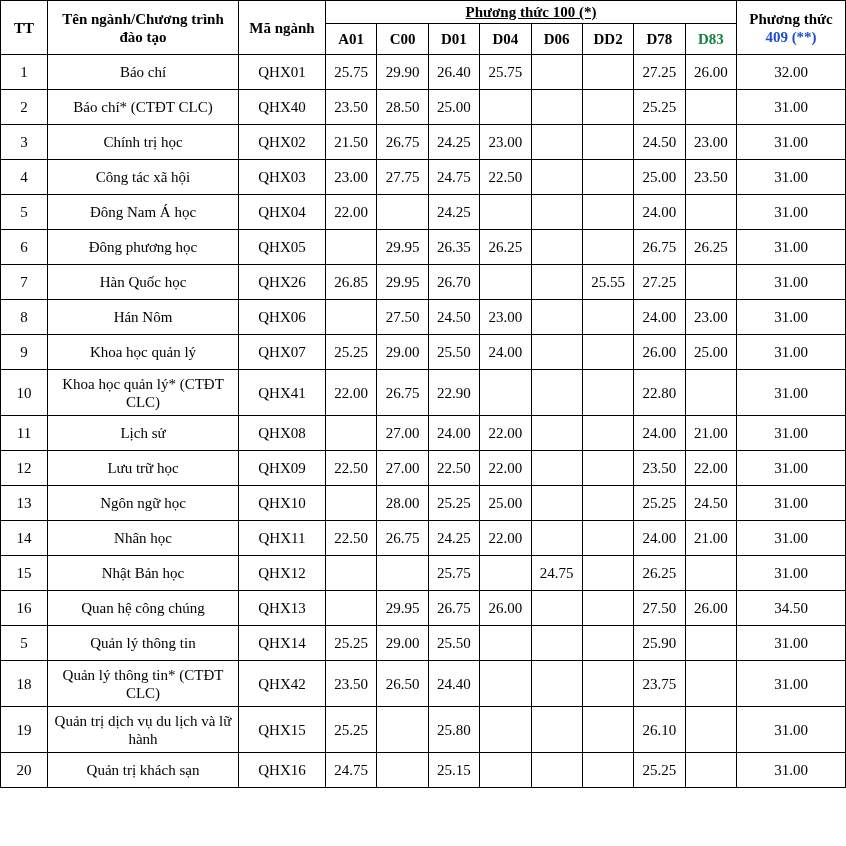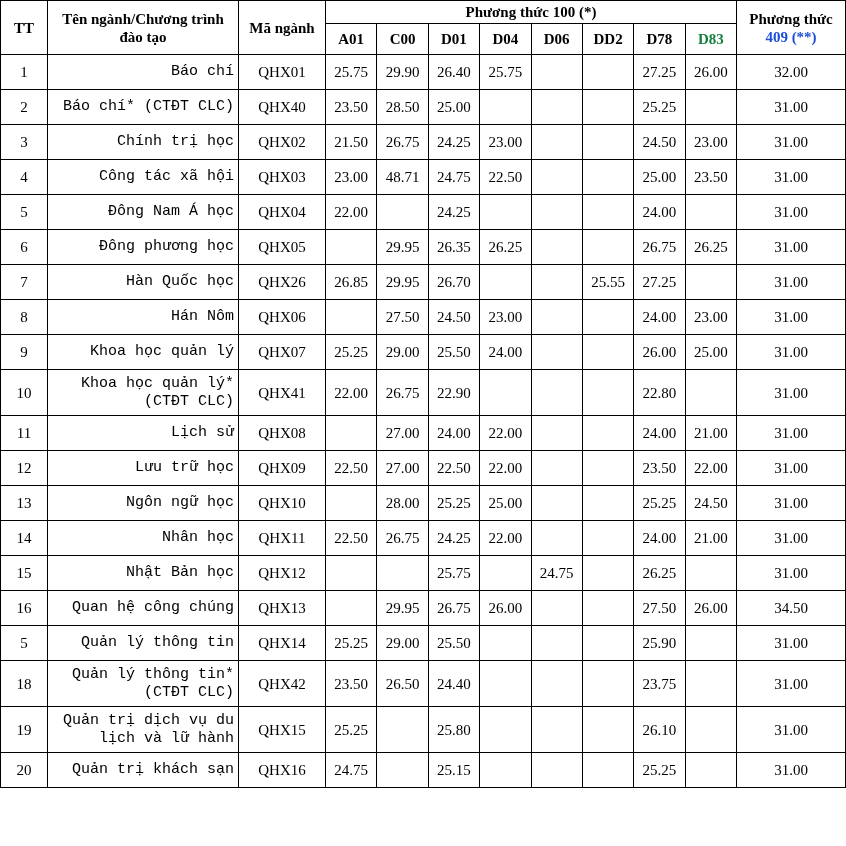--- a/index.html
+++ b/index.html
@@ -37,33 +37,33 @@
   .h-last { width: 100px; }
 
   .head-top-tt,
   .head-top-name,
   .head-top-code,
   .head-top-last {
     padding: 6px 3px;
   }
   .head-group {
     padding: 6px 3px;
+    text-decoration: underline;
   }
   .sub-head {
     height: 26px;
     font-weight: bold;
     font-size: 14.5px;
   }
   td.col-tt {
     text-align: center;
   }
   td.col-name {
-    text-align: right;
+    text-align: center;
     padding-left: 8px;
-    font-family: Liberation Mono, monospace;
   }
   td.col-code {
     text-align: center;
     border-radius: 14px;
   }
   td.col-score {
     text-align: center;
   }
   td.col-last {
     text-align: center;
@@ -152,21 +152,21 @@
         <td class="col-score"></td>
         <td class="col-score">24.50</td>
         <td class="col-score">23.00</td>
         <td class="col-last">31.00</td>
       </tr>
       <tr>
         <td class="col-tt">4</td>
         <td class="col-name">Công tác xã hội</td>
         <td class="col-code">QHX03</td>
         <td class="col-score">23.00</td>
-        <td class="col-score">48.71</td>
+        <td class="col-score">27.75</td>
         <td class="col-score">24.75</td>
         <td class="col-score">22.50</td>
         <td class="col-score"></td>
         <td class="col-score"></td>
         <td class="col-score">25.00</td>
         <td class="col-score">23.50</td>
         <td class="col-last">31.00</td>
       </tr>
       <tr>
         <td class="col-tt">5</td>

